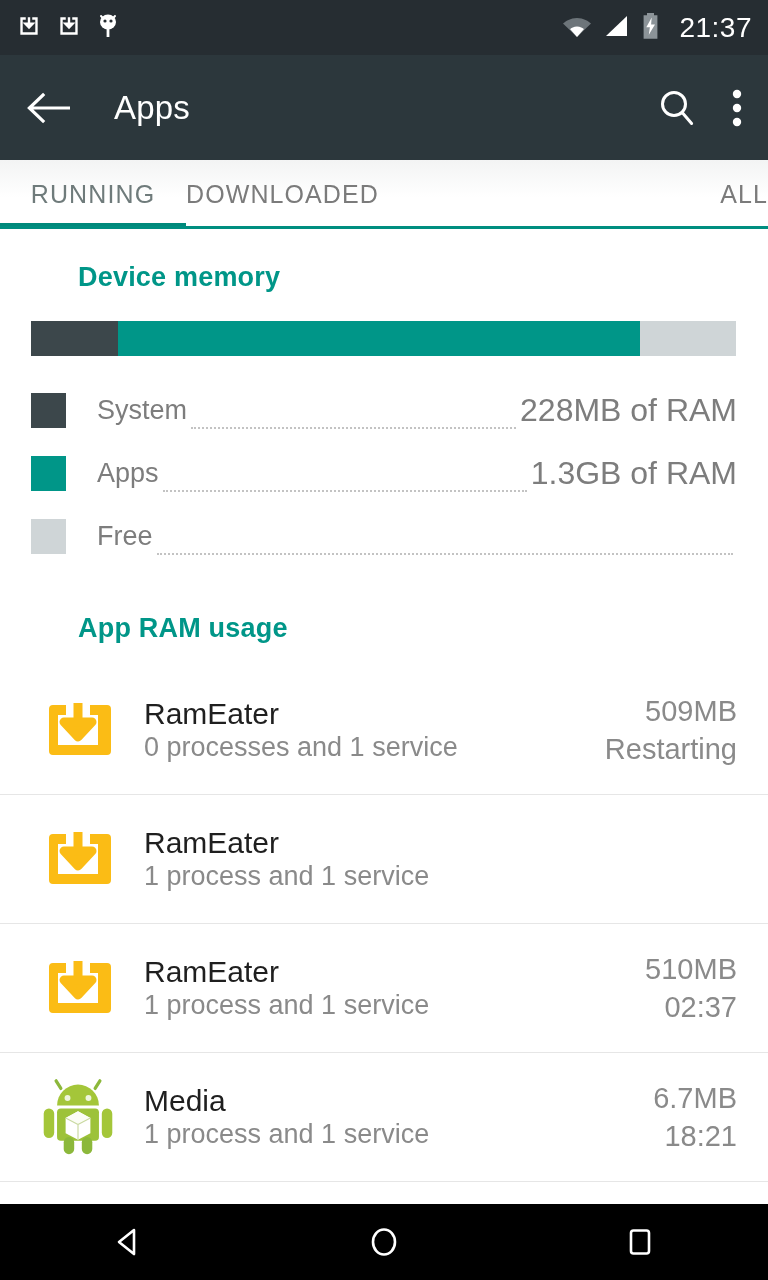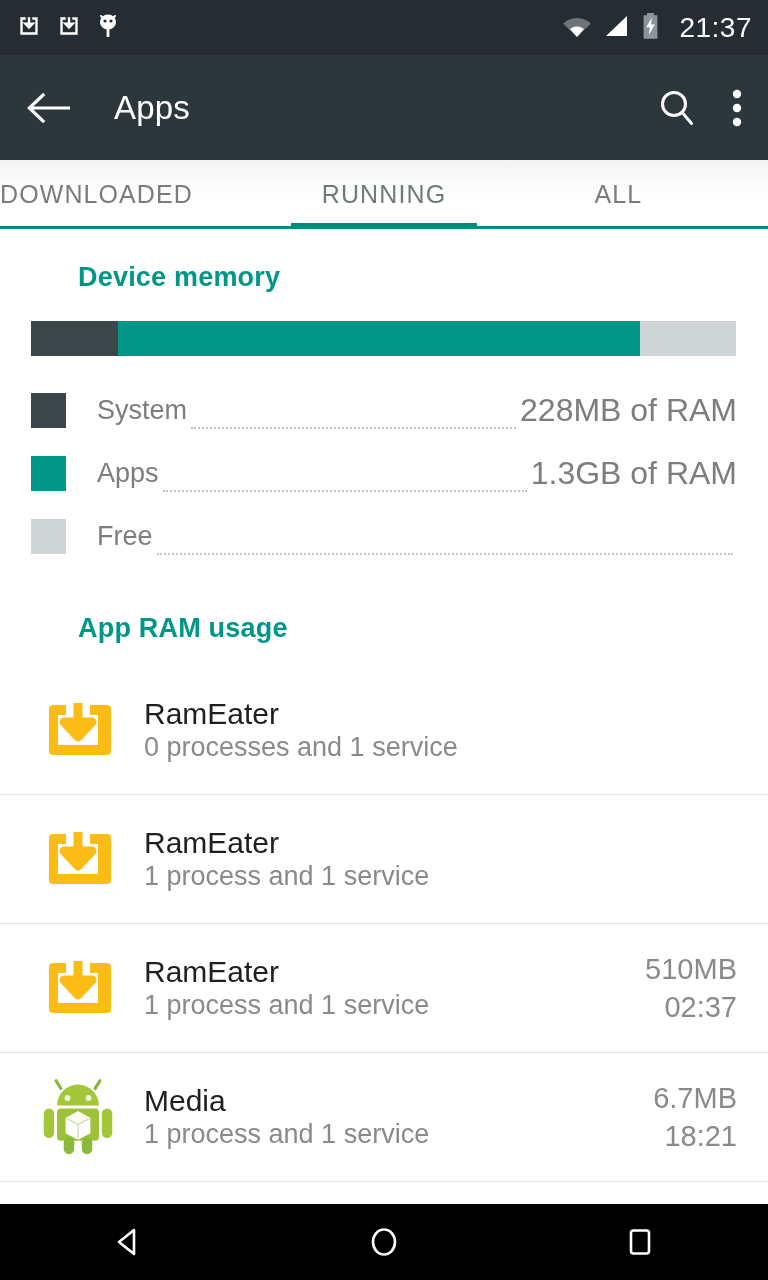--- a/index.html
+++ b/index.html
@@ -39,21 +39,21 @@
     background:linear-gradient(#f3f4f4, #ffffff 55%);
     display:flex; align-items:center;
   }
   .tab {
     flex:0 0 auto; position:relative; height:68px; display:flex; align-items:center;
     justify-content:center; color:#7b7b7b; font-size:25px; letter-spacing:1.1px;
     cursor:pointer;
   }
   .tab.t0 { width:291px; justify-content:flex-start; padding-left:0px; }
   .tab.t1 { width:186px; }
-  .tab.t2 { width:291px; justify-content:center; padding-right:8px; }
+  .tab.t2 { width:291px; justify-content:flex-end; padding-right:0px; }
   .tab.active { color:#6f7b7b; }
   .tab .underline {
     position:absolute; bottom:0; left:0; width:100%; height:5px; background:#00897b;
   }
   .tabs-rule {
     position:absolute; top:226px; left:0; width:768px; height:3px; background:#008e80;
   }
 
   
   .content { position:absolute; top:229px; left:0; width:768px; height:975px; background:#fff; overflow:hidden; }
@@ -179,26 +179,26 @@
         <svg width="10" height="40" viewBox="0 0 10 40">
           <circle cx="5" cy="6" r="4.2" fill="#fff"></circle>
           <circle cx="5" cy="20" r="4.2" fill="#fff"></circle>
           <circle cx="5" cy="34" r="4.2" fill="#fff"></circle>
         </svg>
       </div>
     </div>
   </div>
 
   <div class="tabs">
-    <div class="tab t0">
-      <span>DOWNLOADED</span>
-    </div>
     <div class="tab t1 active">
       <span>RUNNING</span>
       <span class="underline"></span>
+    </div>
+    <div class="tab t0">
+      <span>DOWNLOADED</span>
     </div>
     <div class="tab t2">
       <span>ALL</span>
     </div>
   </div>
   <div class="tabs-rule"></div>
 
   <div class="content">
 
     <div class="section-header dm-header">Device memory</div>
@@ -236,20 +236,24 @@
       <div class="app-row">
         <span class="app-icon">
           <svg width="78" height="78" viewBox="0 0 78 78">
             <path d="M10 14h17v10H19v30h40V24h-8V14h17a4 4 0 0 1 4 4v42a4 4 0 0 1-4 4H14a4 4 0 0 1-4-4V18a4 4 0 0 1 4-4z" fill="#fbbc15"></path>
             <path d="M39 12v22M39 46L25 31h28z" stroke="#fbbc15" stroke-width="9" fill="#fbbc15" stroke-linejoin="round"></path>
           </svg>
         </span>
         <span class="app-text">
           <span class="app-name">RamEater</span>
           <span class="app-sub">0 processes and 1 service</span>
+        </span>
+        <span class="app-right">
+          <span class="app-size">509MB</span>
+          <span class="app-time">Restarting</span>
         </span>
       </div>
 
       <div class="app-row">
         <span class="app-icon">
           <svg width="78" height="78" viewBox="0 0 78 78">
             <path d="M10 14h17v10H19v30h40V24h-8V14h17a4 4 0 0 1 4 4v42a4 4 0 0 1-4 4H14a4 4 0 0 1-4-4V18a4 4 0 0 1 4-4z" fill="#fbbc15"></path>
             <path d="M39 12v22M39 46L25 31h28z" stroke="#fbbc15" stroke-width="9" fill="#fbbc15" stroke-linejoin="round"></path>
           </svg>
         </span>

